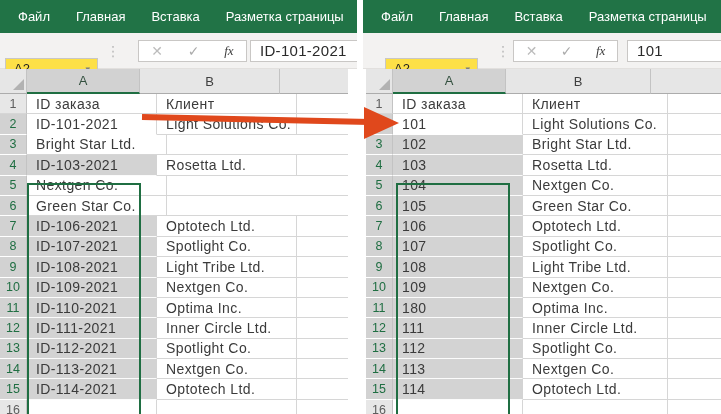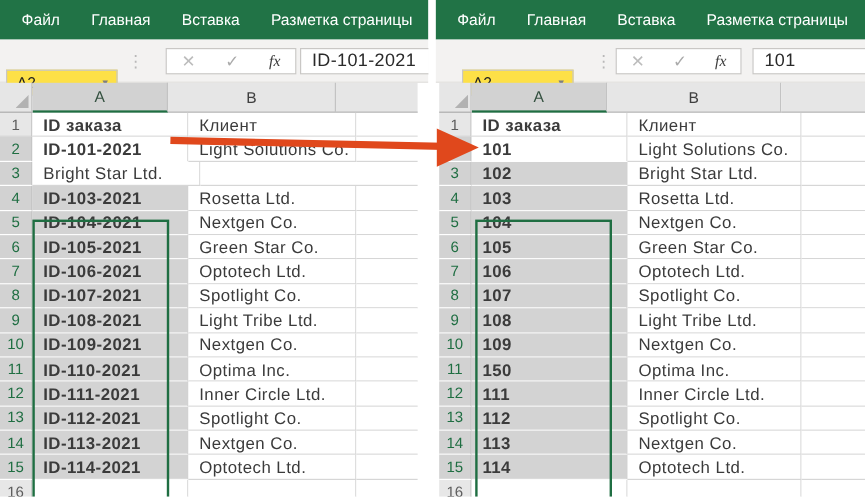--- a/index.html
+++ b/index.html
@@ -52,21 +52,21 @@
   .ch.c{flex:1;border-right:none;}
 
   .row{display:flex;height:20.4px;}
   .rn{width:27px;flex:none;box-sizing:border-box;background:#e7e7e7;border-right:1px solid #c3c3c3;
       border-bottom:1px solid #d6d6d6;color:#5d5d5d;font-size:12.5px;
       display:flex;align-items:center;justify-content:center;}
   .rn.sel{background:#d2d2d2;color:#1f6e42;border-bottom-color:#ffffff;}
   .cell{box-sizing:border-box;border-right:1px solid #d6d6d6;border-bottom:1px solid #d6d6d6;
         font-size:14px;letter-spacing:.4px;color:#3b3b3b;padding-left:9px;
         display:flex;align-items:center;white-space:nowrap;overflow:hidden;flex:none;background:#fff;}
-  .cell.a{width:130px;font-weight:bold;}
+  .cell.a{width:130px;}
   .cell.b{width:140px;}
   .panel.right .cell.b{width:145px;}
   .cell.c{flex:1;border-right:none;}
   .cell.selcell{background:#d3d3d3;border-bottom-color:#fbfbfb;border-right-color:#d3d3d3;}
   .cell.active{background:#ffffff;border-bottom-color:#ffffff;}
 
   
   .selbox{position:absolute;left:27px;top:114px;width:114px;height:286px;
           border:2px solid #1f6e42;box-sizing:border-box;pointer-events:none;}
   .panel.right .selbox{left:30px;}
@@ -124,27 +124,25 @@
           <div class="cell c"></div>
         </div>
         <div class="row">
           <div class="rn sel">4</div>
           <div class="cell a selcell">ID-103-2021</div>
           <div class="cell b">Rosetta Ltd.</div>
           <div class="cell c"></div>
         </div>
         <div class="row">
           <div class="rn sel">5</div>
-          <div class="cell a selcell">ID-104-2021</div>
           <div class="cell b">Nextgen Co.</div>
           <div class="cell c"></div>
         </div>
         <div class="row">
           <div class="rn sel">6</div>
-          <div class="cell a selcell">ID-105-2021</div>
           <div class="cell b">Green Star Co.</div>
           <div class="cell c"></div>
         </div>
         <div class="row">
           <div class="rn sel">7</div>
           <div class="cell a selcell">ID-106-2021</div>
           <div class="cell b">Optotech Ltd.</div>
           <div class="cell c"></div>
         </div>
         <div class="row">
@@ -293,21 +291,21 @@
           <div class="cell c"></div>
         </div>
         <div class="row">
           <div class="rn sel">10</div>
           <div class="cell a selcell">109</div>
           <div class="cell b">Nextgen Co.</div>
           <div class="cell c"></div>
         </div>
         <div class="row">
           <div class="rn sel">11</div>
-          <div class="cell a selcell">150</div>
+          <div class="cell a selcell">180</div>
           <div class="cell b">Optima Inc.</div>
           <div class="cell c"></div>
         </div>
         <div class="row">
           <div class="rn sel">12</div>
           <div class="cell a selcell">111</div>
           <div class="cell b">Inner Circle Ltd.</div>
           <div class="cell c"></div>
         </div>
         <div class="row">

